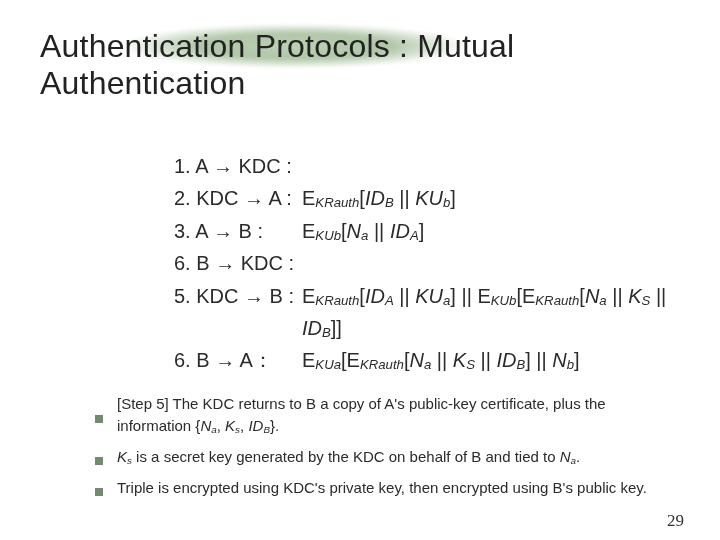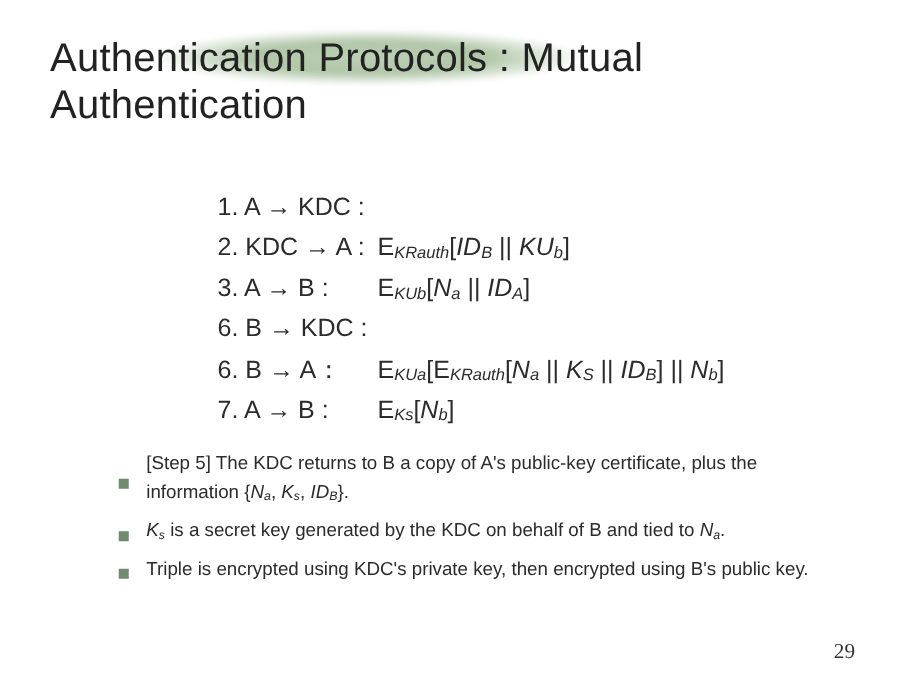--- a/index.html
+++ b/index.html
@@ -43,26 +43,26 @@
           <div class="rcol">E<sub>KRauth</sub>[<span class="i">ID<sub>B</sub></span> || <span class="i">KU<sub>b</sub></span>]</div>
         </div>
       <div class="row">
           <div class="lcol">3. A → B :</div>
           <div class="rcol">E<sub>KUb</sub>[<span class="i">N<sub>a</sub></span> || <span class="i">ID<sub>A</sub></span>]</div>
         </div>
       <div class="row">
           <div class="lcol">6. B → KDC :</div>
         </div>
       <div class="row">
+          <div class="lcol">5. KDC → B :</div>
+          <div class="rcol">E<sub>KRauth</sub>[<span class="i">ID<sub>A</sub></span> || <span class="i">KU<sub>a</sub></span>] || E<sub>KUb</sub>[E<sub>KRauth</sub>[<span class="i">N<sub>a</sub></span> || <span class="i">K<sub>S</sub></span> || <span class="i">ID<sub>B</sub></span>]]</div>
+        </div>
+      <div class="row">
           <div class="lcol">6. B → A：</div>
           <div class="rcol">E<sub>KUa</sub>[E<sub>KRauth</sub>[<span class="i">N<sub>a</sub></span> || <span class="i">K<sub>S</sub></span> || <span class="i">ID<sub>B</sub></span>] || <span class="i">N<sub>b</sub></span>]</div>
-        </div>
-      <div class="row">
-          <div class="lcol">7. A → B :</div>
-          <div class="rcol">E<sub>Ks</sub>[<span class="i">N<sub>b</sub></span>]</div>
         </div>
     </div>
 
     <div class="b2">
       <span class="bullet-sq"></span>
       <span class="note">[Step 5] The KDC returns to B a copy of A's public-key certificate, plus the information {<span class="i">N<sub>a</sub></span>, <span class="i">K<sub>s</sub></span>, <span class="i">ID<sub>B</sub></span>}.</span>
     </div>
     <div class="b2">
       <span class="bullet-sq"></span>
       <span class="note"><span class="i">K<sub>s</sub></span> is a secret key generated by the KDC on behalf of B and tied to <span class="i">N<sub>a</sub></span>.</span>

